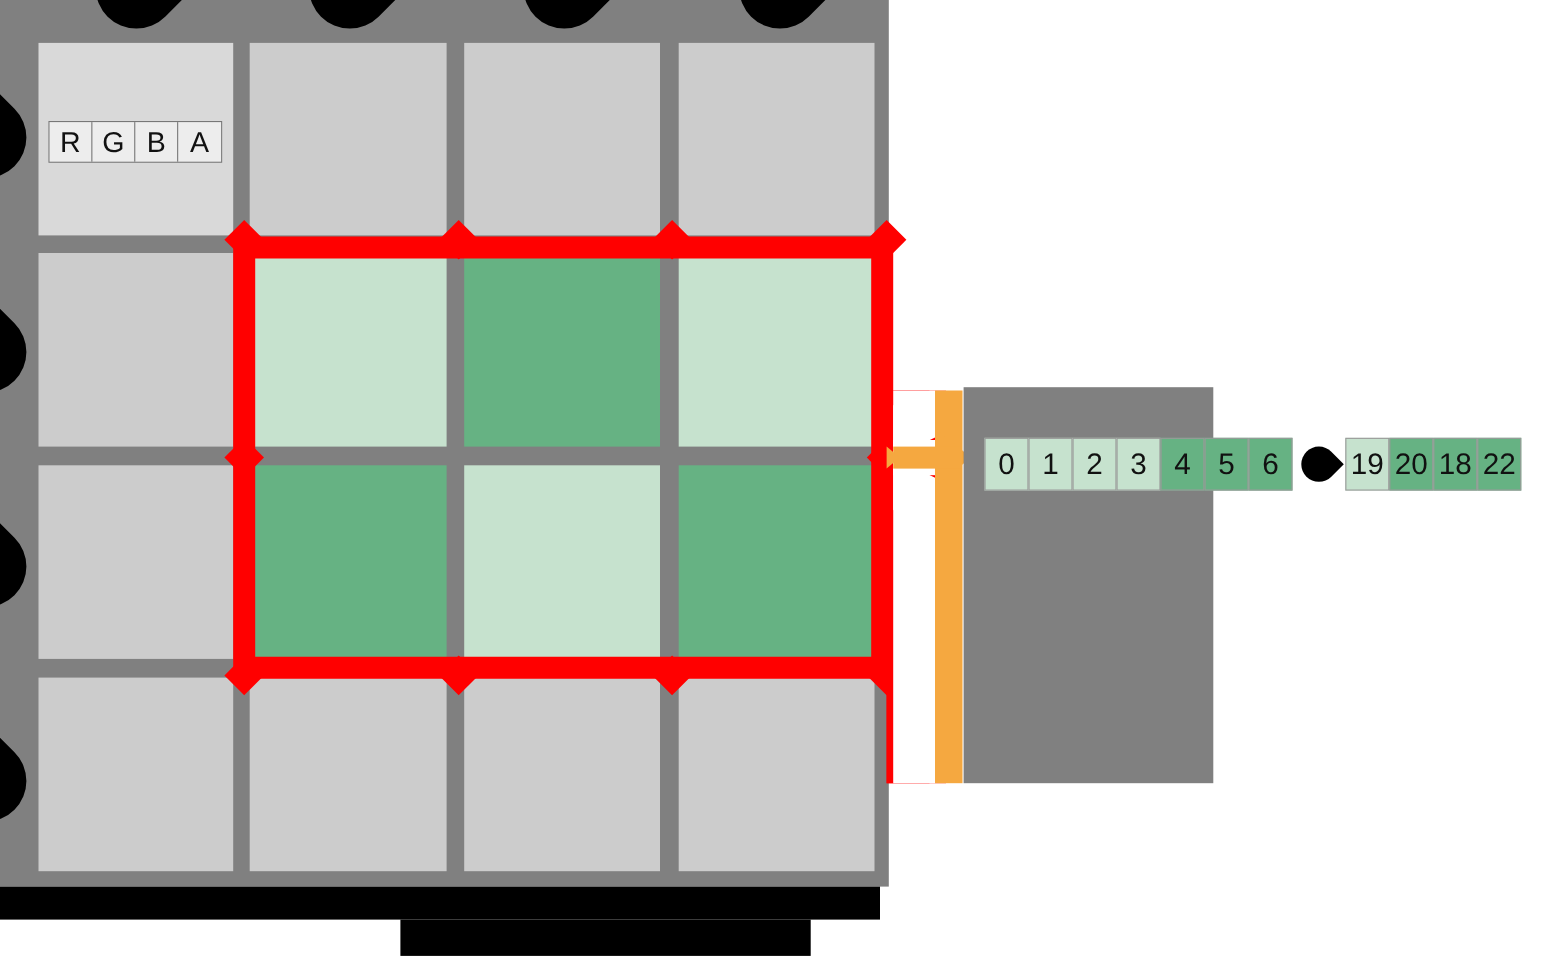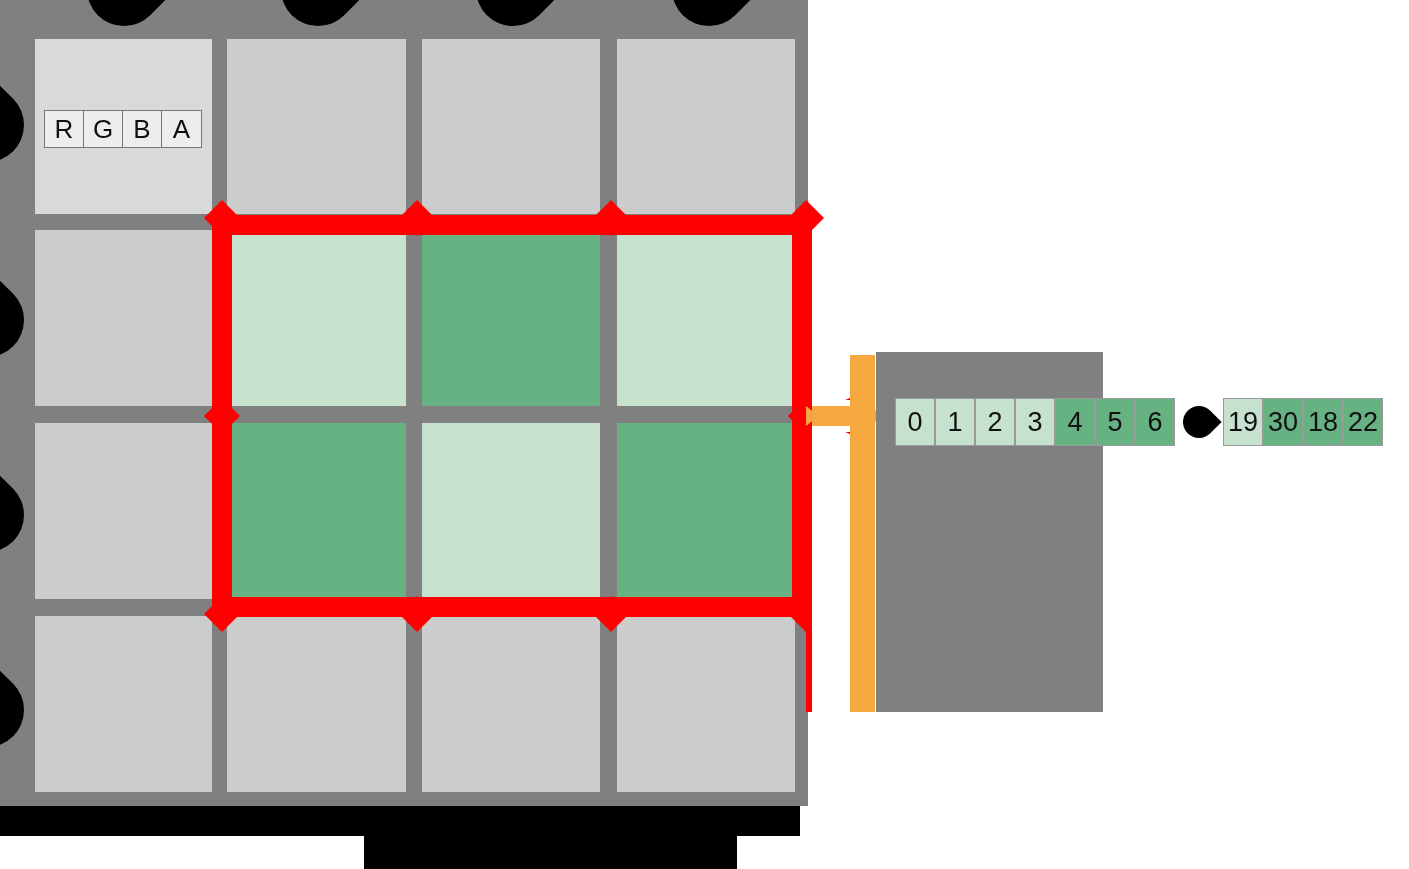--- a/index.html
+++ b/index.html
@@ -221,18 +221,18 @@
       <div class="acell">1</div>
       <div class="acell">2</div>
       <div class="acell">3</div>
       <div class="acell dark">4</div>
       <div class="acell dark">5</div>
       <div class="acell dark">6</div>
       <div class="gap">
         <div class="drop-mid"></div>
       </div>
       <div class="acell wide">19</div>
-      <div class="acell dark wide">30</div>
+      <div class="acell dark wide">20</div>
       <div class="acell dark wide">18</div>
       <div class="acell dark wide">22</div>
     </div>
 
 </div>
 
 </body></html>

